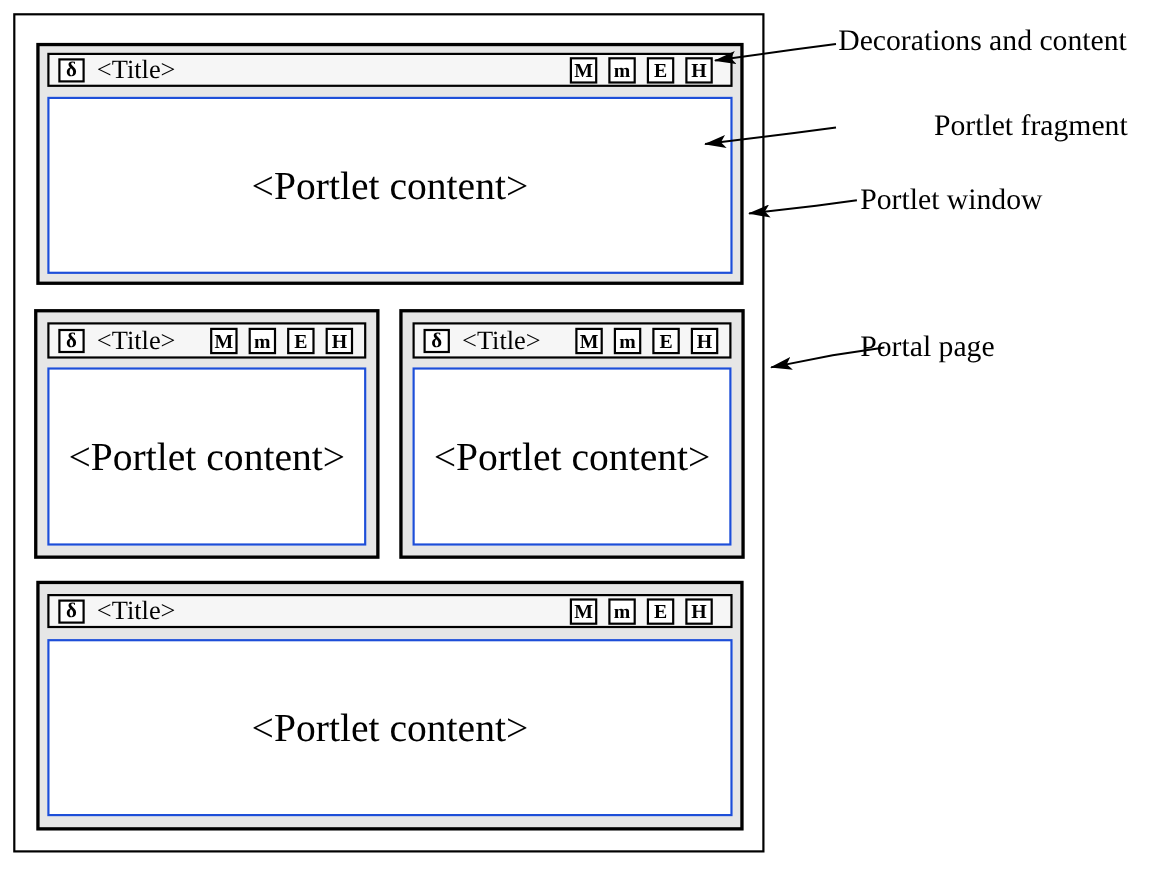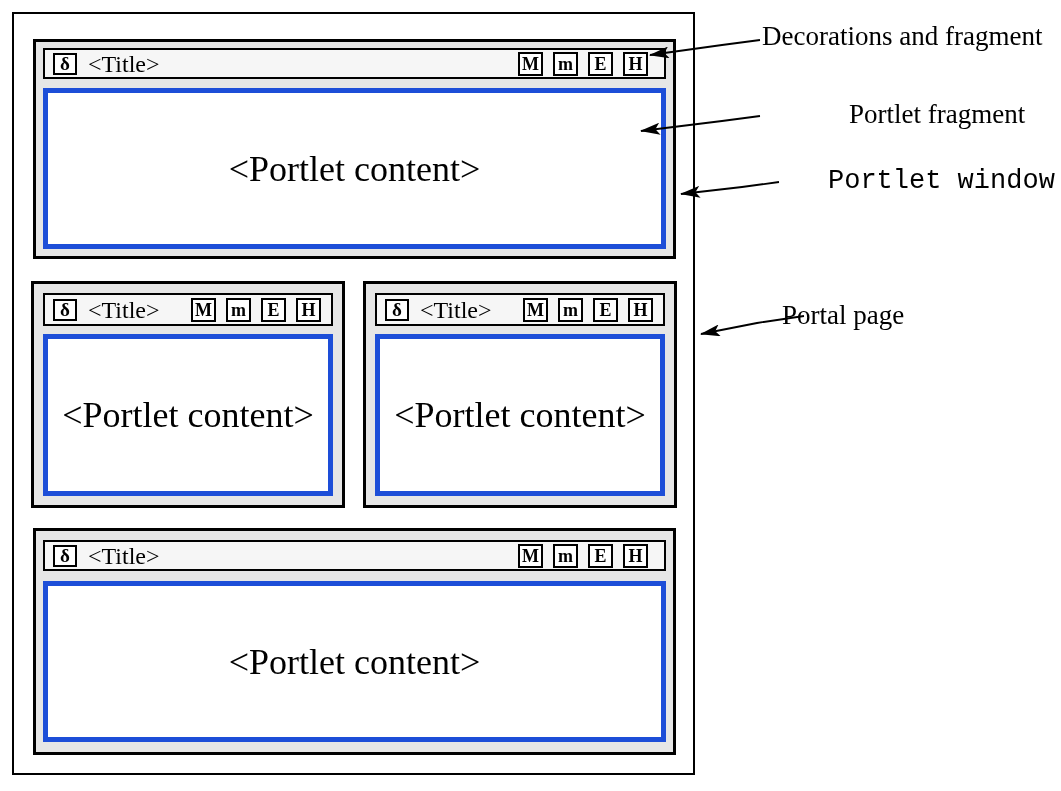--- a/index.html
+++ b/index.html
@@ -28,21 +28,21 @@
     font-weight:bold;font-size:19px;line-height:1;flex:0 0 auto;
   }
   .ttext{margin-left:11px;font-size:24px;line-height:1;white-space:nowrap;}
   .tbtns{margin-left:auto;display:flex;gap:10px;align-items:center;}
   .tbtn{
     box-sizing:border-box;width:25px;height:24px;border:2px solid #000;background:#fff;
     display:flex;align-items:center;justify-content:center;
     font-weight:bold;font-size:18px;line-height:1;cursor:pointer;
   }
   .pcontent{
-    box-sizing:border-box;border:5px solid #1d4ed8;background:#fff;flex:1 1 auto;
+    box-sizing:border-box;border:2px solid #1d4ed8;background:#fff;flex:1 1 auto;
     display:flex;align-items:center;justify-content:center;
     font-size:36px;line-height:1;white-space:nowrap;
   }
   .annot{
     position:absolute;font-size:27px;line-height:1.1;white-space:nowrap;
   }
   .arrows{position:absolute;left:0;top:0;width:1061px;height:791px;pointer-events:none;}
 </style>
 </head>
 <body>
@@ -102,23 +102,23 @@
           <span class="tbtn">m</span>
           <span class="tbtn">E</span>
           <span class="tbtn">H</span>
         </span>
       </div>
       <div class="pcontent">&lt;Portlet content&gt;</div>
     </div>
 
   </div>
 
-  <div class="annot" style="left:762px;top:22px;">Decorations and fragment</div>
+  <div class="annot" style="left:762px;top:22px;">Decorations and content</div>
   <div class="annot" style="left:808px;top:100px;margin-left:41px;">Portlet fragment</div>
-  <div class="annot" style="left:828px;top:167px;font-family:Liberation Mono, monospace;">Portlet window</div>
+  <div class="annot" style="left:782px;top:167px;">Portlet window</div>
   <div class="annot" style="left:782px;top:301px;">Portal page</div>
 
   <svg class="arrows" viewBox="0 0 1061 791">
     <defs>
       <marker id="arrow" markerUnits="userSpaceOnUse" markerWidth="22" markerHeight="12" refX="19" refY="6" orient="auto">
         <path d="M0,0 L20,6 L0,12 L4.5,6 z" fill="#000"></path>
       </marker>
     </defs>
     <polyline points="760,40 722,45 650,55" fill="none" stroke="#000" stroke-width="1.8" marker-end="url(#arrow)"></polyline>
     <polyline points="760,116 722,121 641,131" fill="none" stroke="#000" stroke-width="1.8" marker-end="url(#arrow)"></polyline>

